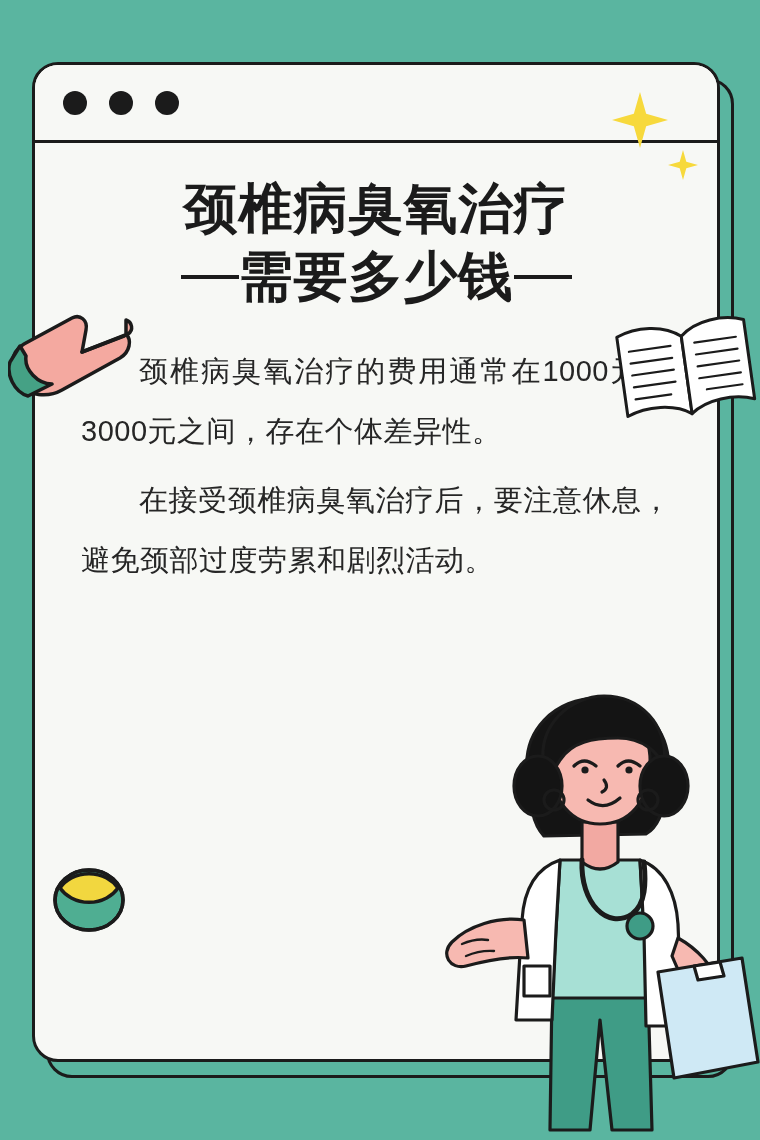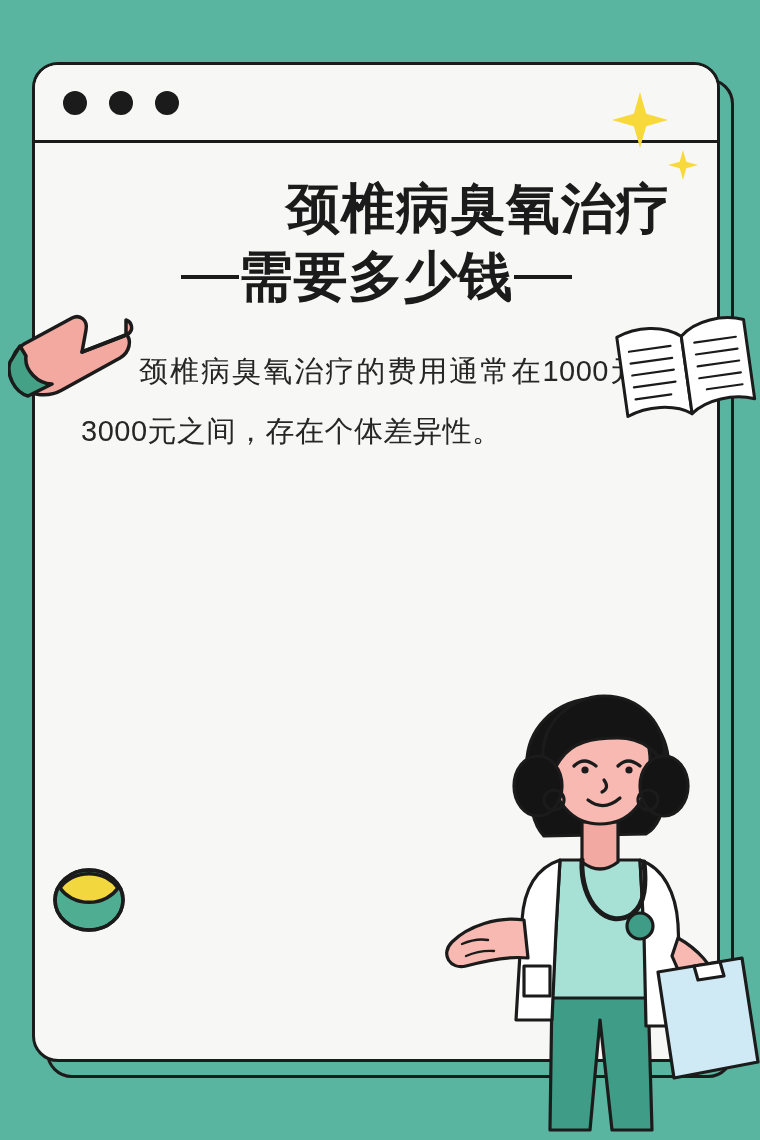--- a/index.html
+++ b/index.html
@@ -62,21 +62,21 @@
   }
 
   .card-body {
     position: relative;
     padding: 34px 46px 0 46px;
     height: calc(100% - 78px);
   }
 
   
   .headline {
-    text-align: right;
+    text-align: center;
     font-weight: 700;
     font-size: 54px;
     line-height: 1.18;
     color: #1b1b1b;
     letter-spacing: 1px;
   }
   .headline .line2-wrap {
     display: flex;
     align-items: center;
     justify-content: center;
@@ -173,20 +173,21 @@
       <div class="headline">
         <div>颈椎病臭氧治疗</div>
         <div class="line2-wrap">
           <span class="rule"></span>
           <span>需要多少钱</span>
           <span class="rule"></span>
         </div>
       </div>
 
       <p class="para">颈椎病臭氧治疗的费用通常在1000元到3000元之间，存在个体差异性。</p>
+      <p class="para">在接受颈椎病臭氧治疗后，要注意休息，避免颈部过度劳累和剧烈活动。</p>
 
     </div>
   </div>
 
   <div class="sparkle spark-big"></div>
   <div class="sparkle spark-small"></div>
 
   <svg class="hand" viewBox="0 0 130 110">
     <g stroke="#1b1b1b" stroke-width="3.5" stroke-linejoin="round" stroke-linecap="round">
       <path d="M118 20 C124 22 126 30 120 34 L74 52 L78 30 C80 20 72 14 64 18 L16 44 C2 52 0 72 10 84 C20 96 40 98 54 90 L112 58 C122 52 124 40 118 34 Z" fill="#f4a9a0"></path>

